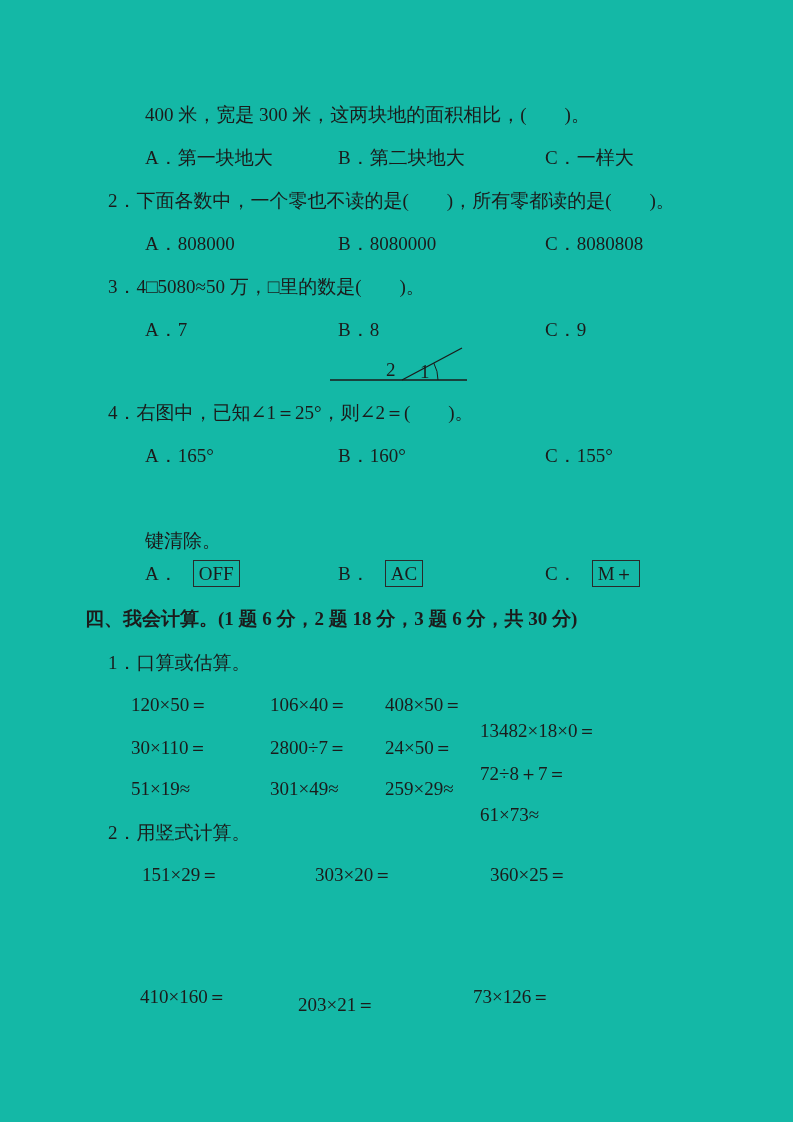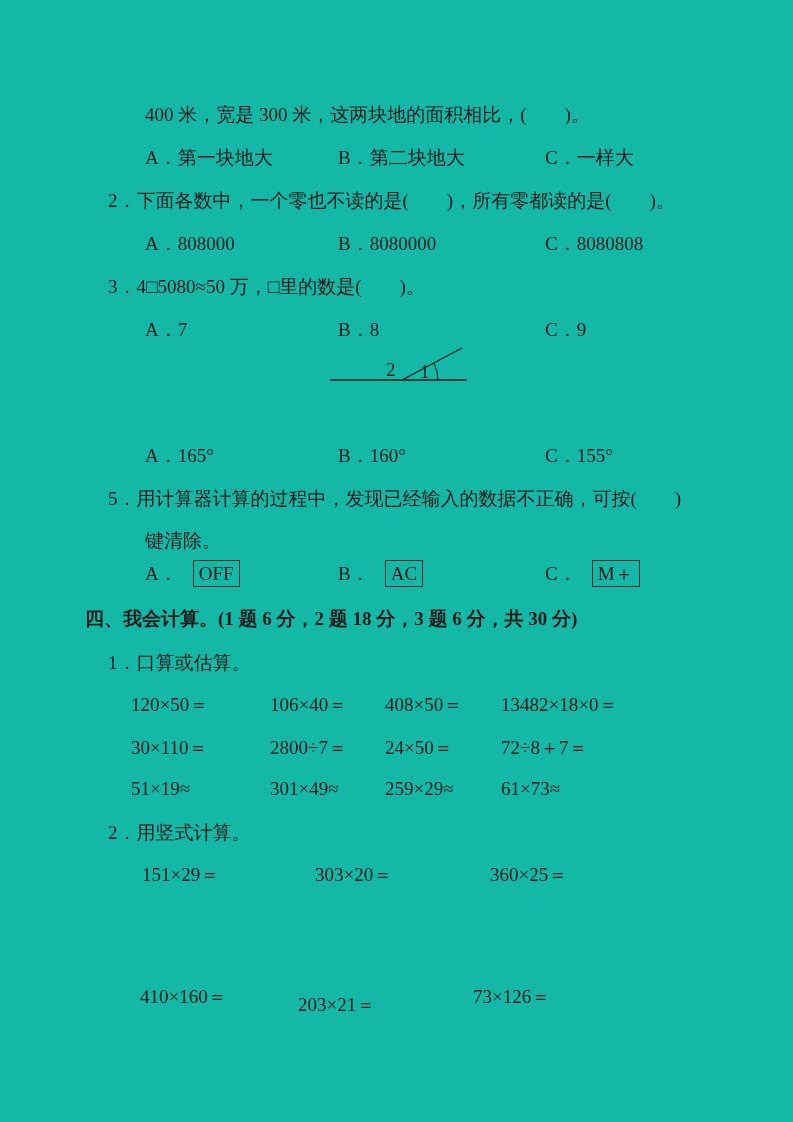--- a/index.html
+++ b/index.html
@@ -21,21 +21,21 @@
   .row { position: absolute; left: 0; width: 100%; height: 30px; }
   .cell { position: absolute; white-space: nowrap; }
   
   .c1 { left: 145px; }
   .c2 { left: 338px; }
   .c3 { left: 545px; }
   
   .m1 { left: 131px; }
   .m2 { left: 262px; margin-left: 8px; }
   .m3 { left: 385px; }
-  .m4 { left: 501px; }
+  .m4 { left: 480px; margin-top: 26px; }
   
   .va1 { left: 142px; }
   .va2 { left: 315px; }
   .va3 { left: 490px; }
   .vb1 { left: 140px; }
   .vb2 { left: 298px; margin-top: 8px; }
   .vb3 { left: 473px; }
   .qline { left: 108px; }
   .contline { left: 145px; }
   .heading { left: 85px; font-weight: bold; }
@@ -86,27 +86,27 @@
       <line x1="2" y1="42" x2="139" y2="42" stroke="#1b1b1b" stroke-width="1.4"></line>
 
       <line x1="74" y1="42" x2="134" y2="10" stroke="#1b1b1b" stroke-width="1.2"></line>
 
       <path d="M 110 42 A 36 36 0 0 0 105.8 25.1" fill="none" stroke="#1b1b1b" stroke-width="1"></path>
       <text x="58" y="38" font-size="19">2</text>
       <text x="92" y="40" font-size="19">1</text>
     </svg>
   </div>
 
+  <div class="abs qline" style="top:400px">4．右图中，已知∠1＝25°，则∠2＝(　　)。</div>
   <div class="row" style="top:443px">
     <span class="cell c1">A．165°</span>
     <span class="cell c2">B．160°</span>
     <span class="cell c3">C．155°</span>
   </div>
 
-  <div class="abs qline" style="top:486px">5．用计算器计算的过程中，发现已经输入的数据不正确，可按(　　)</div>
   <div class="abs contline" style="top:528px">键清除。</div>
   <div class="row" style="top:560px; height:34px">
     <span class="cell c1">
       <span>A．</span><span class="keybox">OFF</span>
     </span>
     <span class="cell c2">
       <span>B．</span><span class="keybox">AC</span>
     </span>
     <span class="cell c3">
       <span>C．</span><span class="keybox">M＋</span>

